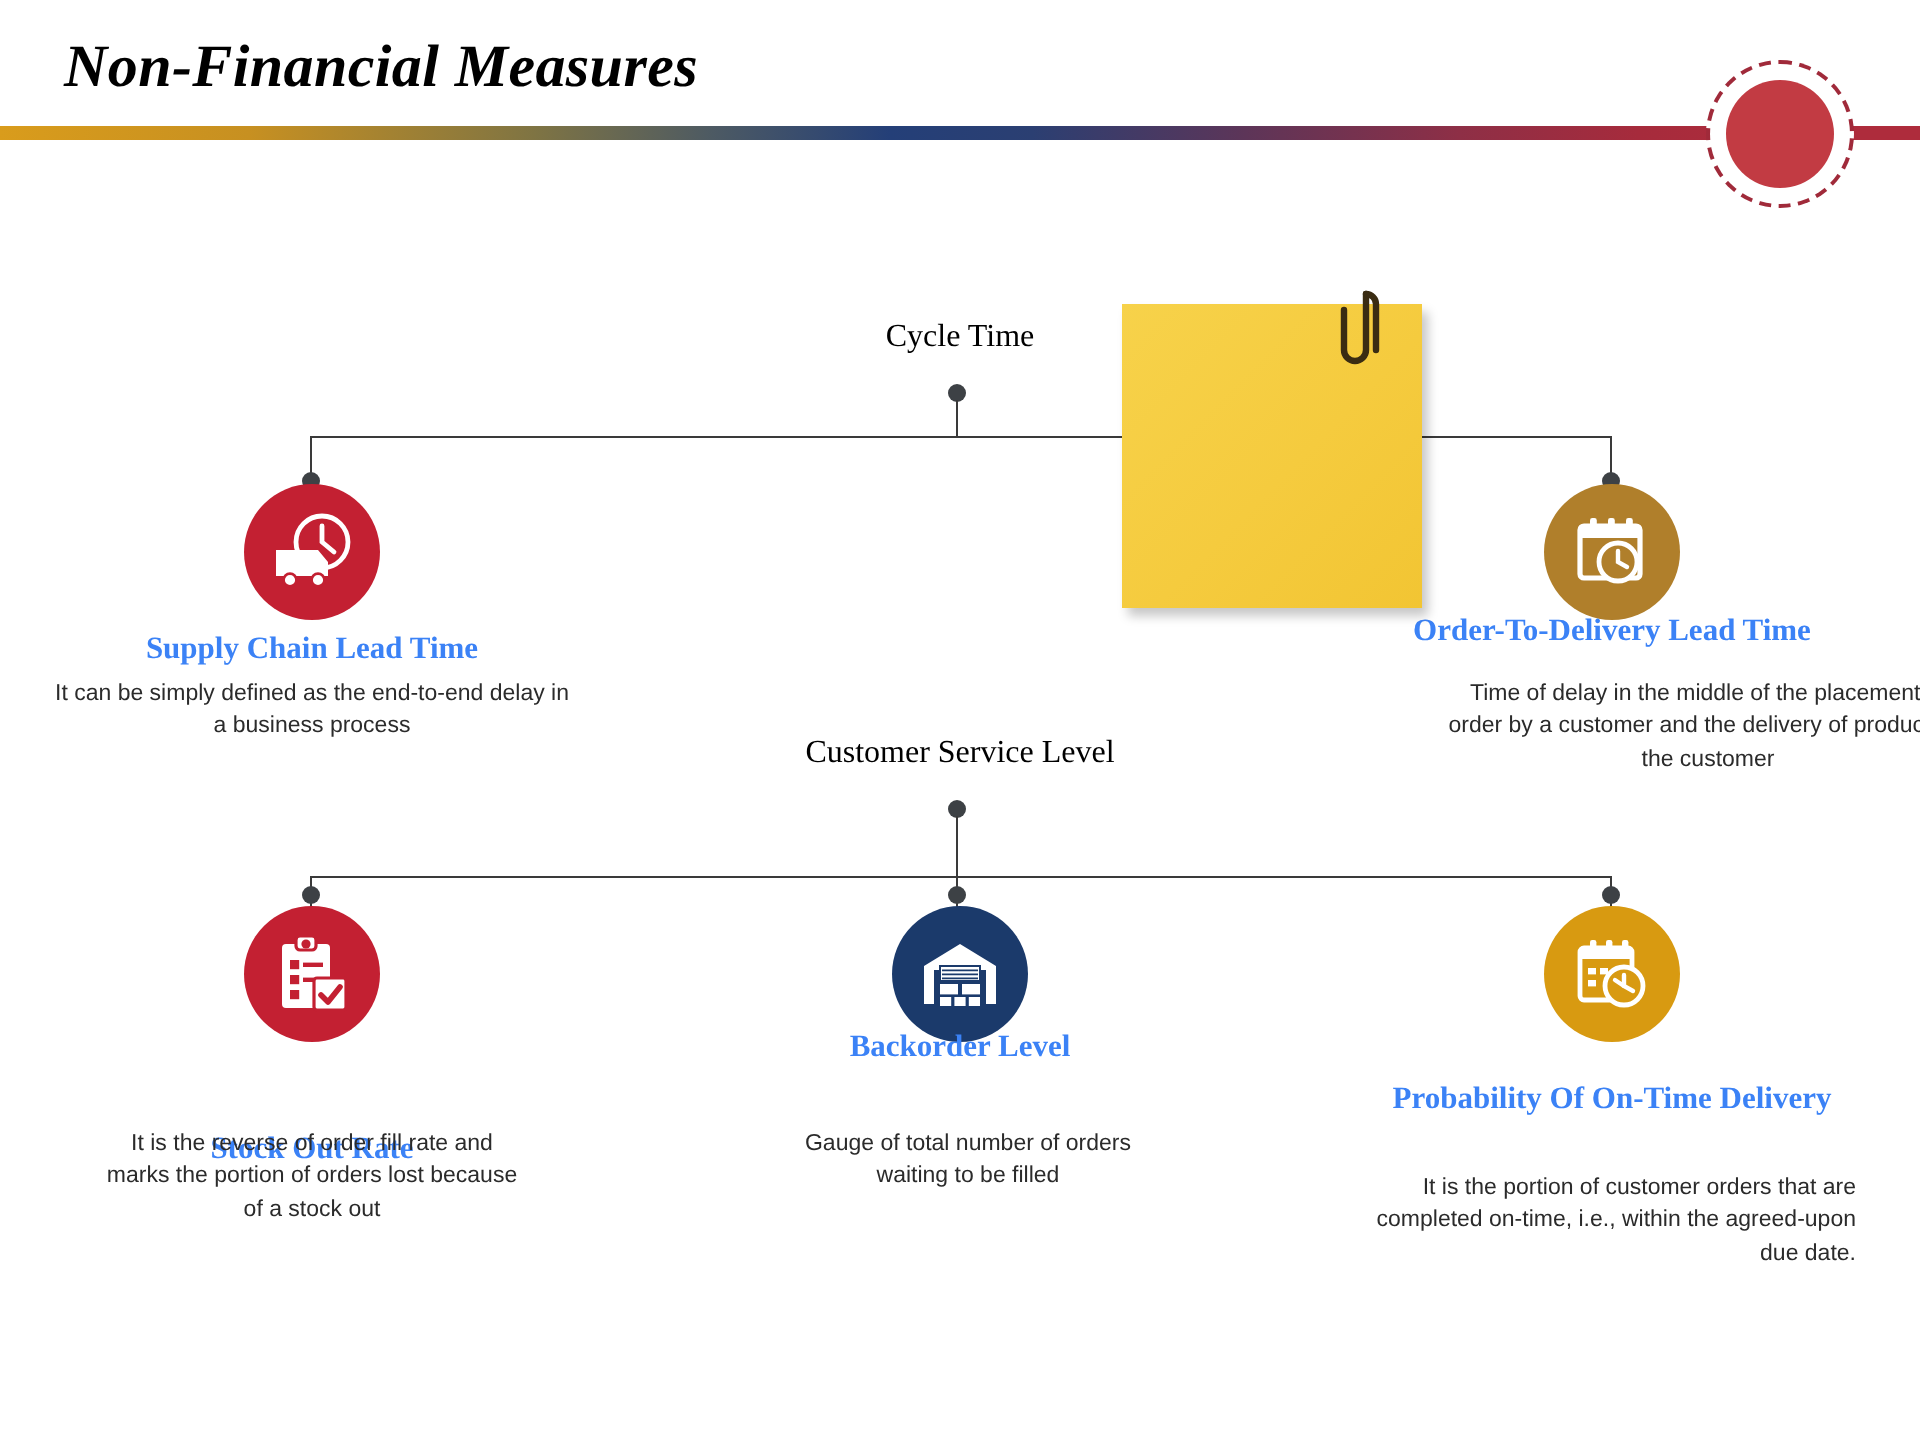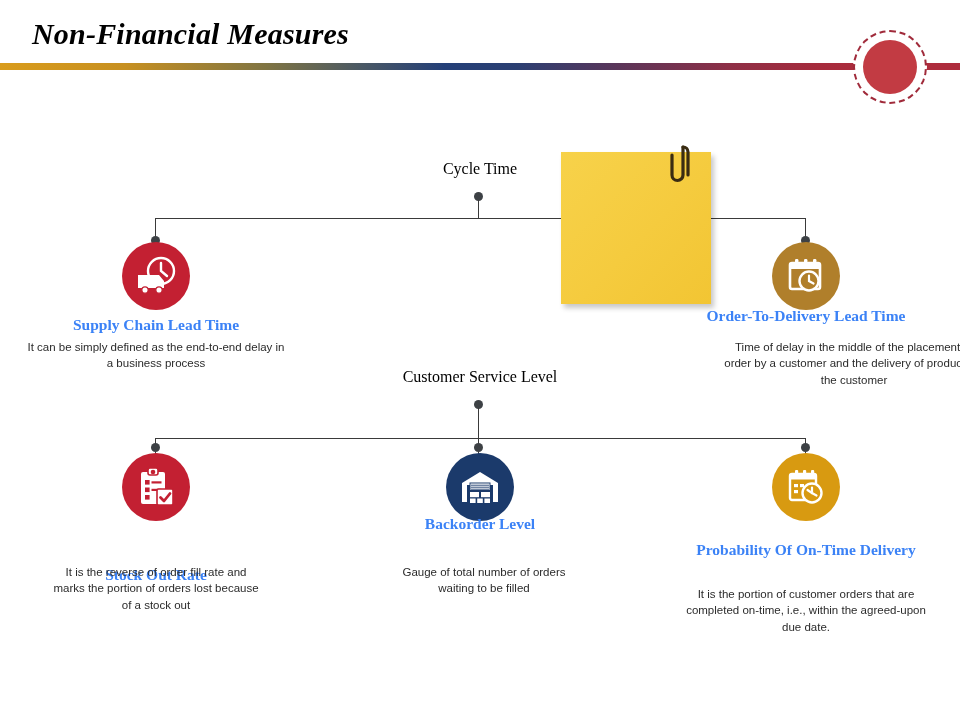--- a/index.html
+++ b/index.html
@@ -281,21 +281,21 @@
       <rect x="9" y="18" width="4" height="3.2" fill="#ffffff"></rect>
       <rect x="9" y="24" width="4" height="3.2" fill="#ffffff"></rect>
       <rect x="15" y="18" width="4" height="3.2" fill="#ffffff"></rect>
       <circle cx="27" cy="27" r="9.5" fill="#d89a11" stroke="#ffffff" stroke-width="2.4"></circle>
       <path d="M27 21.5 L27 27 L31.5 29.5" fill="none" stroke="#ffffff" stroke-width="2.2" stroke-linecap="round"></path>
       <path d="M27 27 L22.5 24" fill="none" stroke="#ffffff" stroke-width="2.2" stroke-linecap="round"></path>
     </svg>
   </span>
 </div>
 <div class="item-title" style="left:690px; top:540px; width:232px;">Probability Of On-Time Delivery</div>
-<div class="item-desc" style="left:684px; top:586px; width:244px;">It is the portion of customer orders that are completed on-time, i.e., within the agreed-upon due date.</div>
+<div class="item-desc" style="left:684px; top:586px; width:244px;text-align:right;">It is the portion of customer orders that are completed on-time, i.e., within the agreed-upon due date.</div>
 
 <div class="sticky-note">
   <span class="paperclip">
     <svg width="26" height="46" viewBox="0 0 26 46" aria-hidden="true">
       <path d="M13 2 L13 30 a5.5 5.5 0 0 1 -11 0 L2 10" fill="none" stroke="#3a2c12" stroke-width="3.2" stroke-linecap="round"></path>
       <path d="M13 2 a5 5 0 0 1 5 5 L18 30" fill="none" stroke="#3a2c12" stroke-width="3.2" stroke-linecap="round"></path>
     </svg>
   </span>
 </div>
 

